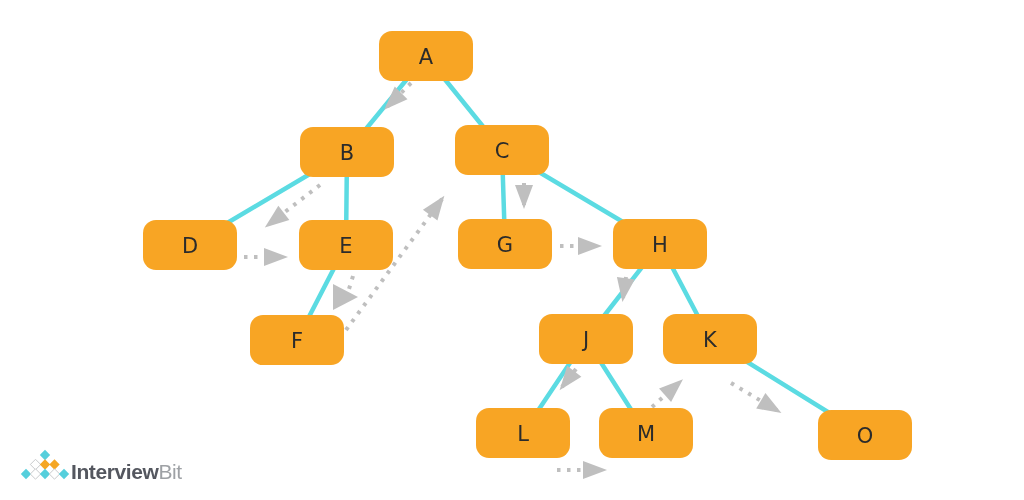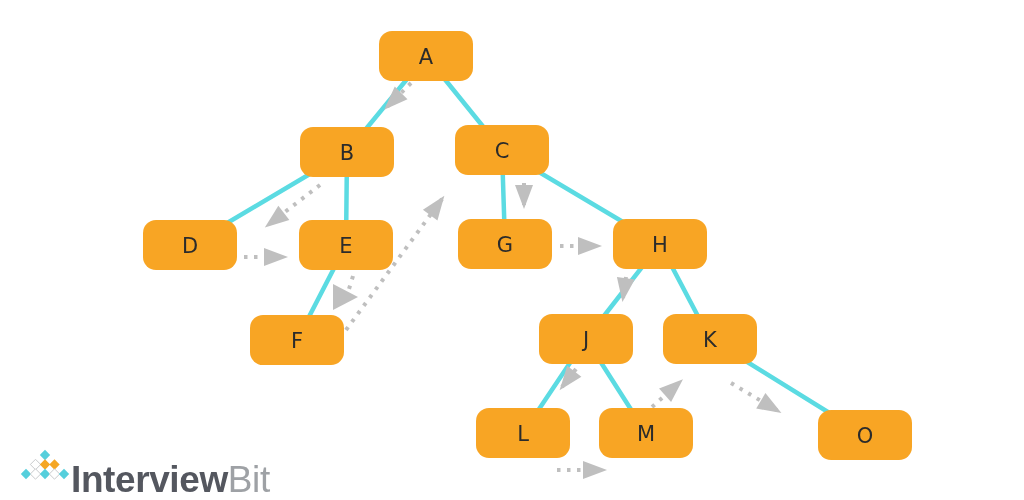--- a/index.html
+++ b/index.html
@@ -2,21 +2,21 @@
 <html><head>
 <meta charset="utf-8">
 <style>
   html,body{margin:0;padding:0;background:#fff;}
   body{width:1024px;height:500px;overflow:hidden;font-family:"Liberation Sans",sans-serif;}
   .stage{position:relative;width:1024px;height:500px;background:#fff;}
   #tree-svg{position:absolute;left:0;top:0;}
   #tree-svg text{font-family:"DejaVu Sans","Liberation Sans",sans-serif;}
   .logo{position:absolute;left:0;top:0;width:220px;height:60px;}
   .logo-mark{position:absolute;left:20px;top:449px;}
-  .logo-text{position:absolute;left:71px;top:460px;font-size:37px;line-height:1.1;letter-spacing:-0.4px;white-space:nowrap;}
+  .logo-text{position:absolute;left:71px;top:460px;font-size:21px;line-height:1.1;letter-spacing:-0.4px;white-space:nowrap;}
   .logo-text .primary{font-weight:bold;}
   .logo-text .secondary{font-weight:normal;}
 </style>
 </head>
 <body>
 
 <div class="stage">
 
   <svg id="tree-svg" width="1024" height="500" viewBox="0 0 1024 500">
       <defs>

